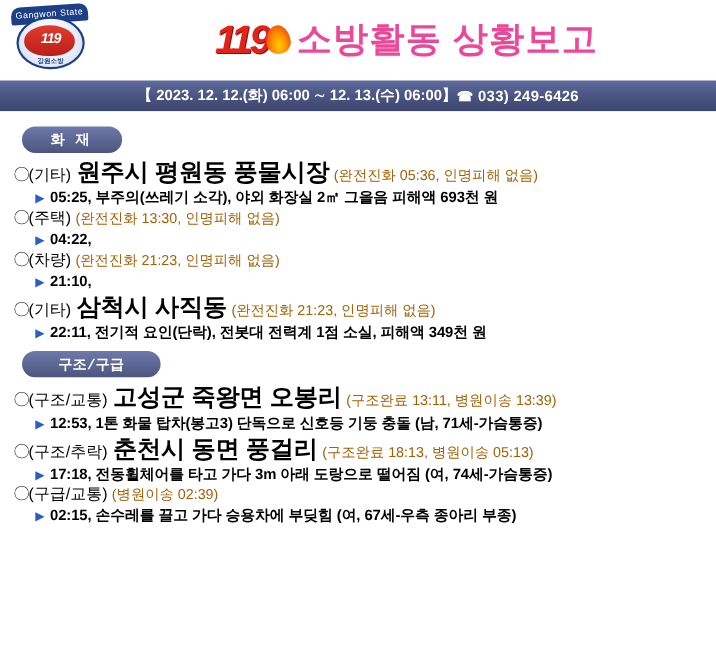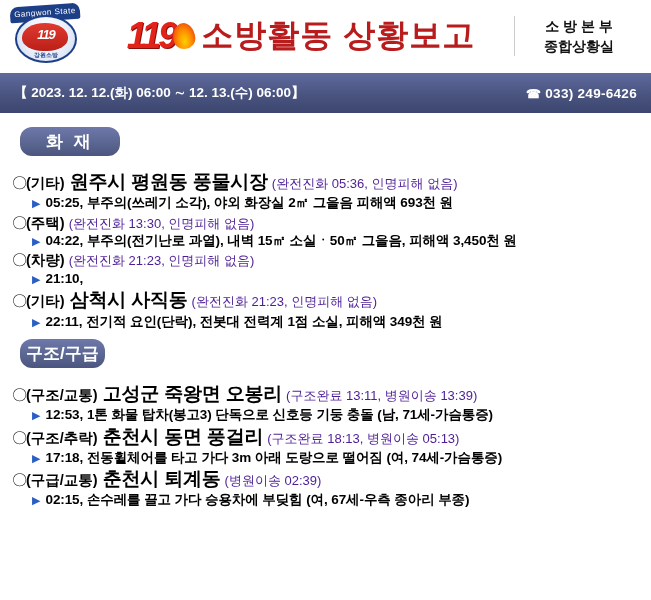--- a/index.html
+++ b/index.html
@@ -112,42 +112,42 @@
     height: 26px;
     margin-left: -2px;
     background: radial-gradient(ellipse at 50% 70%, #ffd000 0%, #ff8a00 45%, #e2231a 100%);
     border-radius: 50% 50% 50% 50% / 60% 60% 40% 40%;
     transform: rotate(-8deg);
   }
   .main-title {
     font-size: 32px;
     font-weight: bold;
     letter-spacing: 1px;
-    color: #b91c1c;
+    color: #ec4899;
   }
   .hq-box {
     flex: 0 0 auto;
     width: 128px;
     margin-right: 8px;
     border-left: 1px solid #cccccc;
     text-align: center;
     line-height: 1.45;
     font-size: 14px;
     font-weight: bold;
     color: #111111;
   }
 
   
   .datebar {
-    height: 40px;
+    height: 28px;
     background: linear-gradient(180deg, #5f6a9e 0%, #49547f 55%, #3c4670 100%);
     color: #ffffff;
     display: flex;
     align-items: center;
-    justify-content: space-between;
+    justify-content: center;
     padding: 0 14px;
     font-size: 13.5px;
     font-weight: bold;
     box-sizing: border-box;
   }
   .datebar .right {
     letter-spacing: 0.3px;
   }
   .phone-icon {
     display: inline-block;
@@ -156,30 +156,31 @@
   }
 
   
   .content {
     padding: 6px 10px 0 12px;
   }
   .section-tag {
     display: inline-block;
     background: linear-gradient(180deg, #6e79ab 0%, #59648f 60%, #4b5580 100%);
     color: #ffffff;
-    font-size: 17px;
+    font-size: 13px;
     font-weight: bold;
     border-radius: 12px;
     padding: 3px 26px;
-    margin: 8px 0 14px 8px;
+    margin: 8px 0 4px 8px;
     letter-spacing: 3px;
   }
   .section-tag.narrow {
     letter-spacing: 0px;
-    padding: 3px 6px;
+    padding: 3px 33px;
+    font-family: Liberation Mono, monospace;
   }
 
   .entry {
     margin: 0 0 1px 0;
     line-height: 1.28;
   }
   .entry-head {
     font-size: 15.5px;
     white-space: nowrap;
     display: flex;
@@ -187,32 +188,32 @@
   }
   .bullet-o {
     display: inline-block;
     width: 14px;
     font-size: 15px;
     color: #000000;
     flex: 0 0 auto;
   }
   .cat {
     font-size: 14.5px;
-    font-weight: bold;
+    font-weight: normal;
   }
   .place {
-    font-size: 19px;
+    font-size: 22px;
     font-weight: bold;
     margin-left: 5px;
     letter-spacing: -0.2px;
   }
   .note {
     font-size: 13px;
     margin-left: 4px;
-    color: #4c1d95;
+    color: #a16207;
   }
   .entry-detail {
     font-size: 13.5px;
     padding-left: 20px;
     white-space: nowrap;
     display: flex;
     align-items: baseline;
   }
   .tri {
     color: #2b5ec4;
@@ -239,24 +240,20 @@
   </div>
 
   <div class="title-zone">
     <span class="logo119">
       <span>119</span>
       <span class="flame"></span>
     </span>
     <span class="main-title">소방활동 상황보고</span>
   </div>
 
-  <div class="hq-box">
-    <div>소 방 본 부</div>
-    <div>종합상황실</div>
-  </div>
 </div>
 
 <div class="datebar">
   <div>【 2023. 12. 12.(화) 06:00 ∼ 12. 13.(수) 06:00】</div>
   <div class="right">
     <span class="phone-icon">☎</span><span>033) 249-6426</span>
   </div>
 </div>
 
 <div class="content">
@@ -280,21 +277,20 @@
 
     <div class="entry">
       <div class="entry-head">
         <span class="bullet-o">〇</span>
         <span class="cat">(주택)</span>
         <span class="note">(완전진화 13:30,  인명피해 없음)</span>
       </div>
       <div class="entry-detail">
         <span class="tri">▶</span>
         <span class="detail-text">04:22,</span>&nbsp;
-        <span class="detail-text">부주의(전기난로 과열),  내벽 15㎡ 소실ㆍ50㎡ 그을음,  피해액 3,450천 원</span>
       </div>
     </div>
 
     <div class="entry">
       <div class="entry-head">
         <span class="bullet-o">〇</span>
         <span class="cat">(차량)</span>
         <span class="note">(완전진화 21:23,  인명피해 없음)</span>
       </div>
       <div class="entry-detail">
@@ -346,21 +342,20 @@
         <span class="tri">▶</span>
         <span class="detail-text">17:18,</span>&nbsp;
         <span class="detail-text">전동휠체어를 타고 가다 3m 아래 도랑으로 떨어짐 (여, 74세-가슴통증)</span>
       </div>
     </div>
 
     <div class="entry">
       <div class="entry-head">
         <span class="bullet-o">〇</span>
         <span class="cat">(구급/교통)</span>
-        <span class="place">춘천시  퇴계동</span>
         <span class="note">(병원이송 02:39)</span>
       </div>
       <div class="entry-detail">
         <span class="tri">▶</span>
         <span class="detail-text">02:15,</span>&nbsp;
         <span class="detail-text">손수레를 끌고 가다 승용차에 부딪힘 (여, 67세-우측 종아리 부종)</span>
       </div>
     </div>
   </div>
 

